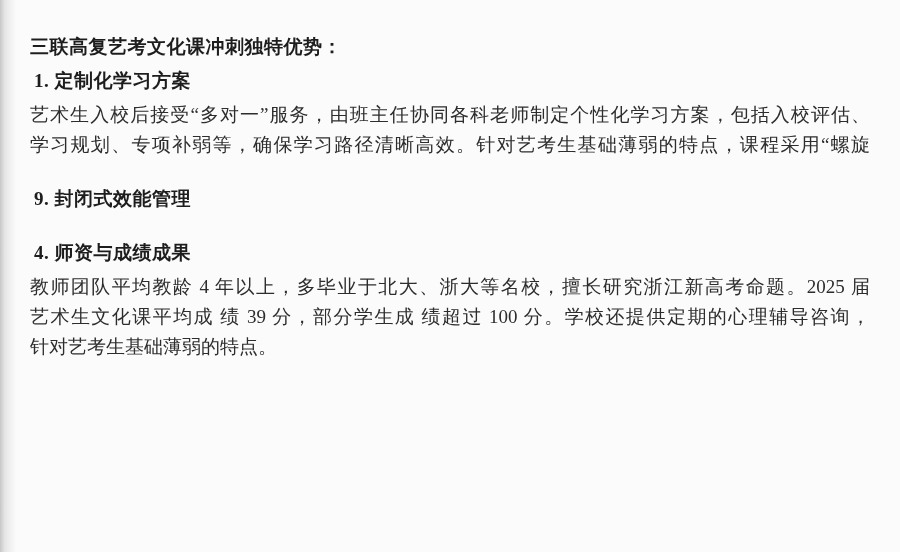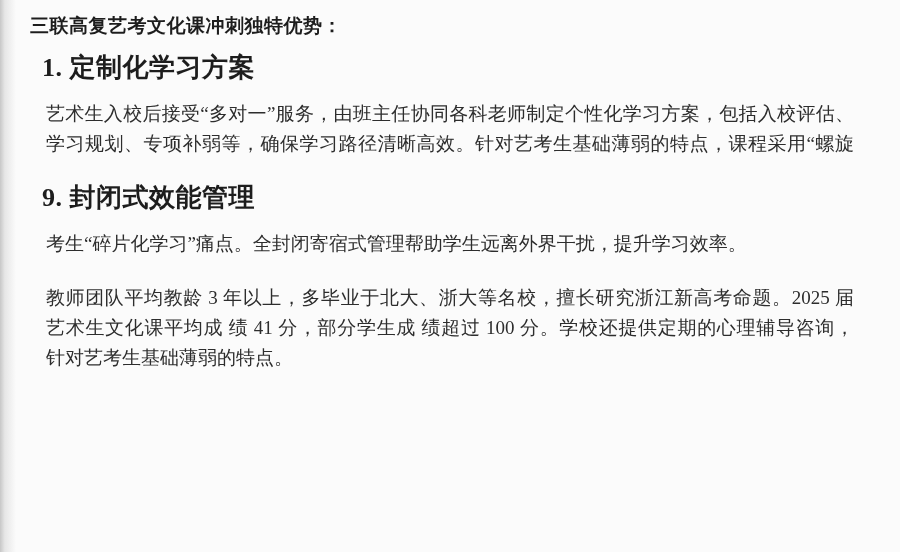--- a/index.html
+++ b/index.html
@@ -18,49 +18,49 @@
     position: absolute;
     left: 0;
     top: 0;
     width: 16px;
     height: 552px;
     background: linear-gradient(to right, #c7c7c7 0%, #e6e6e6 30%, rgba(251,251,251,0) 100%);
     pointer-events: none;
   }
   .doc {
     position: relative;
-    padding: 11px 30px 0 30px;
+    padding: 32px 30px 0 30px;
     color: #2d2d2d;
     font-size: 19px;
     line-height: 30px;
   }
   .doc-title {
     margin: 0;
     font-size: 19px;
     line-height: 30px;
     font-weight: bold;
     color: #1d1d1d;
     letter-spacing: 0.5px;
   }
   .section {
     margin-top: 24px;
   }
   .section:first-child {
     margin-top: 0;
   }
   .sec-heading {
-    margin: 12px;
-    font-size: 26px;
+    margin: 4px;
+    font-size: 19px;
     line-height: 30px;
     font-weight: bold;
     color: #1d1d1d;
     letter-spacing: 0.5px;
   }
   .sec-body {
-    margin: 16px;
+    margin: 0;
   }
   .line {
     display: block;
     min-height: 30px;
   }
   .line.j {
     text-align: justify;
     text-align-last: justify;
   }
 </style>
@@ -75,24 +75,24 @@
       <section class="section">
         <h2 class="sec-heading">1. 定制化学习方案</h2>
         <div class="sec-body">
           <span class="line j">艺术生入校后接受“多对一”服务，由班主任协同各科老师制定个性化学习方案，包括入校评估、</span>
           <span class="line j">学习规划、专项补弱等，确保学习路径清晰高效。针对艺考生基础薄弱的特点，课程采用“螺旋</span>
         </div>
       </section>
       <section class="section">
         <h2 class="sec-heading">9. 封闭式效能管理</h2>
         <div class="sec-body">
-          <span class="line">考生“碎片化学习”痛点。全封闭寄宿式管理帮助学生远离外界干扰，提升学习效率。</span>
         </div>
       </section>
       <section class="section">
+        <h2 class="sec-heading">4. 师资与成绩成果</h2>
         <div class="sec-body">
-          <span class="line j">教师团队平均教龄 3 年以上，多毕业于北大、浙大等名校，擅长研究浙江新高考命题。2025 届</span>
-          <span class="line j">艺术生文化课平均成 绩 41 分，部分学生成 绩超过 100 分。学校还提供定期的心理辅导咨询，</span>
+          <span class="line j">教师团队平均教龄 4 年以上，多毕业于北大、浙大等名校，擅长研究浙江新高考命题。2025 届</span>
+          <span class="line j">艺术生文化课平均成 绩 39 分，部分学生成 绩超过 100 分。学校还提供定期的心理辅导咨询，</span>
           <span class="line">针对艺考生基础薄弱的特点。</span>
         </div>
       </section>
     </div>
 </div>
 
 </body></html>

